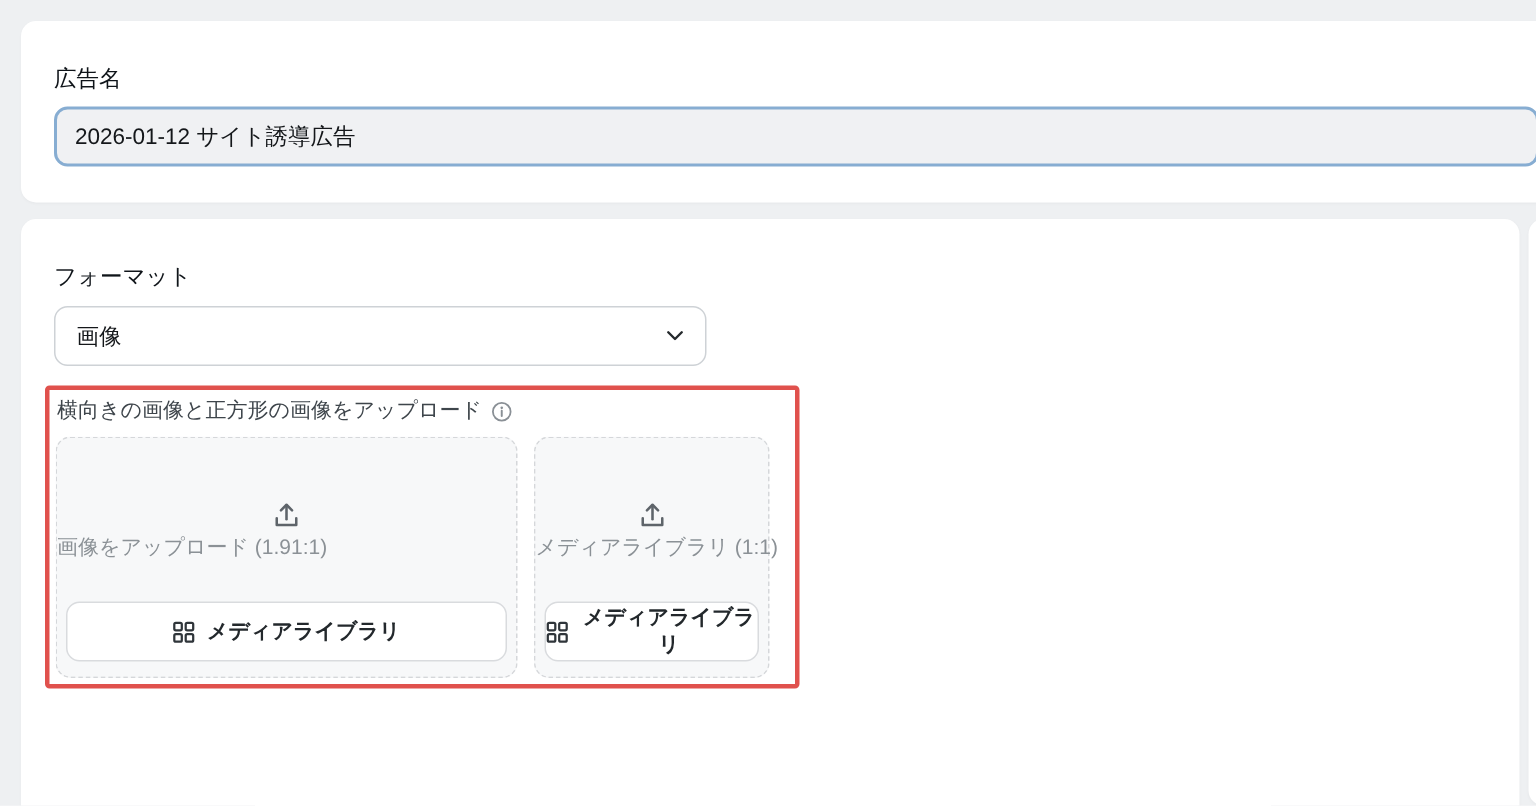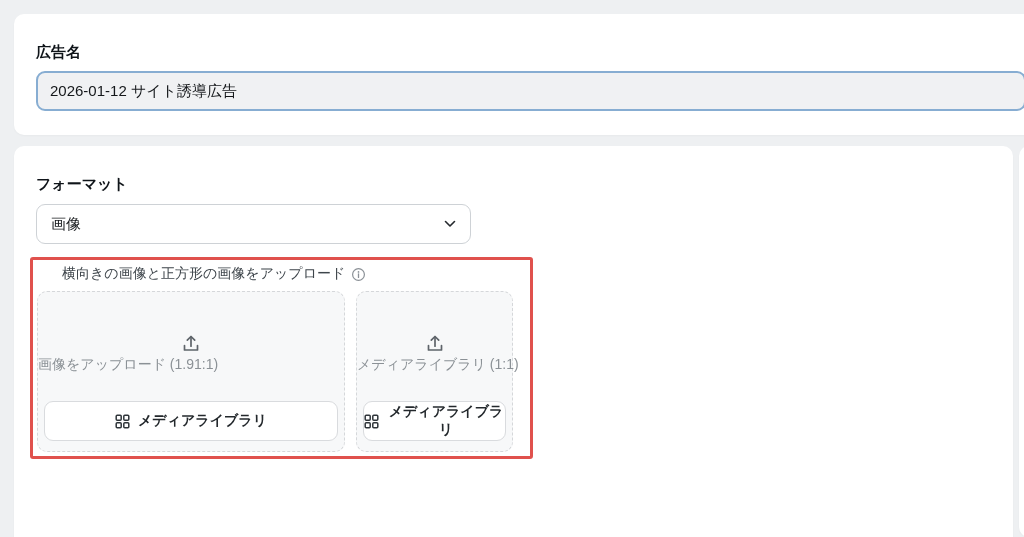--- a/index.html
+++ b/index.html
@@ -19,21 +19,21 @@
     background:#ffffff;
     border-radius:10px;
     box-shadow:0 1px 2px rgba(0,0,0,0.03);
   }
   .card-adname{ left:14px; top:14px; width:1030px; height:121px; }
   .card-format{ left:14px; top:146px; width:999px; height:440px; }
   .card-strip{ left:1019px; top:146px; width:30px; height:391px; }
 
   .section-title{
     position:absolute; left:22px; top:17px;
-    font-size:15px; font-weight:bold; color:#0f1419;
+    font-size:15px; font-weight:normal; color:#0f1419;
   }
   .adname-input{
     position:absolute; left:22px; top:57px; width:990px; height:40px;
     box-sizing:border-box;
     border:2px solid var(--focus-blue);
     border-radius:9px;
     background:#f0f1f3;
     font-family:inherit; font-size:15px; color:#14171a;
     padding:0 12px; outline:none;
   }
@@ -48,21 +48,21 @@
   }
   .redbox{
     position:absolute; left:16px; top:111px; width:503px; height:202px;
     box-sizing:border-box;
     border:3px solid var(--accent-red);
     border-radius:3px;
   }
   .redbox-label{
     position:absolute; left:5px; top:5px;
     display:flex; align-items:center; gap:6px;
-    font-size:14px; color:#3e454b; white-space:nowrap;margin-left:24px;
+    font-size:14px; color:#3e454b; white-space:nowrap;
   }
   .upbox{
     position:absolute; top:31px; height:161px;
     box-sizing:border-box;
     border:1px dashed #d5d7da;
     border-radius:10px;
     background:#f7f8f9;
     cursor:pointer;
   }
   .upbox.b1{ left:4px; width:308px; }

